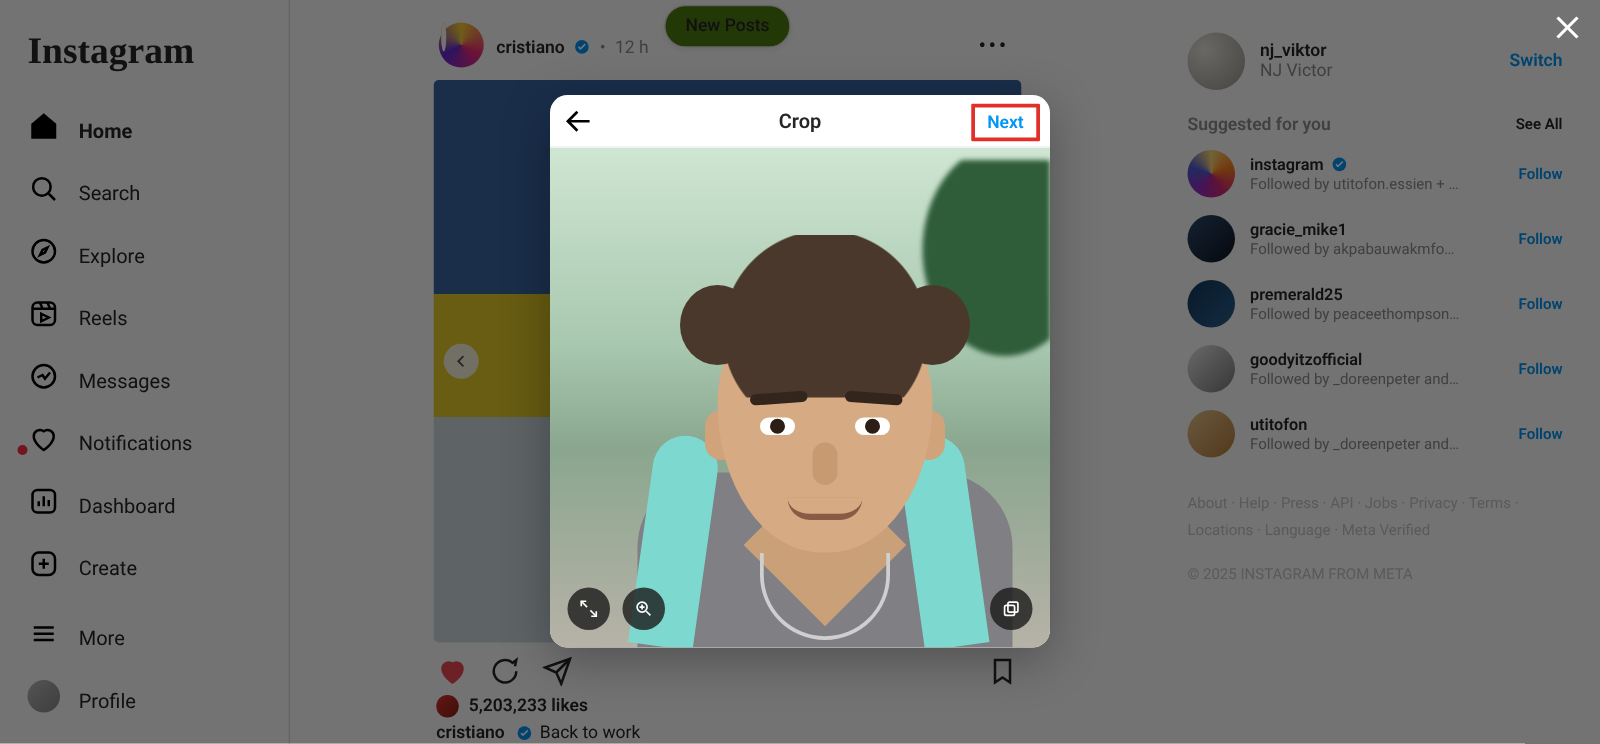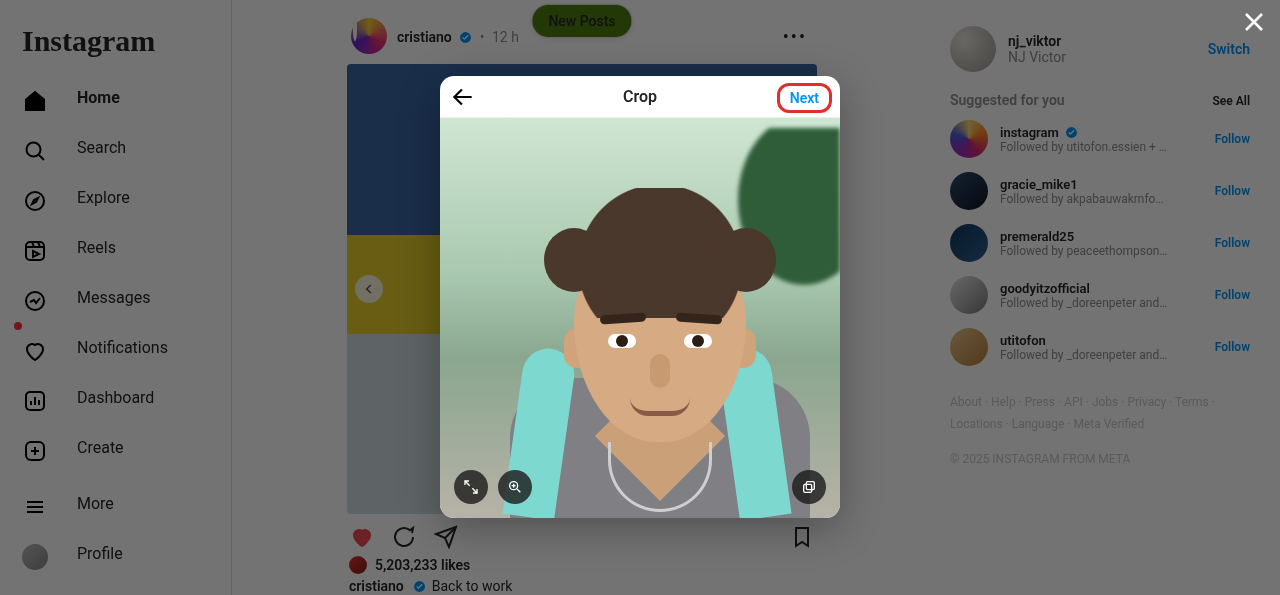--- a/index.html
+++ b/index.html
@@ -1,21 +1,21 @@
 <!DOCTYPE html>
 <html><head>
 <meta charset="utf-8">
 <style>
   * { box-sizing: border-box; margin: 0; padding: 0; }
   html, body { width: 1280px; height: 595px; overflow: hidden; font-family: -apple-system, BlinkMacSystemFont, "Segoe UI", Roboto, Helvetica, Arial, sans-serif; color:#262626; background:#fff; }
   .app { position:relative; width:1280px; height:595px; }
   
   .sidebar { position:absolute; left:0; top:0; width:232px; height:595px; border-right:1px solid #dbdbdb; padding:20px 12px 10px 12px; background:#fff; }
   .logo { font-family: "Brush Script MT","Segoe Script",cursive; font-size:30px; font-weight:600; padding:4px 10px 18px 10px; }
-  .nav-item { display:flex; align-items:flex-start; gap:29px; padding:12px 10px; border-radius:8px; cursor:pointer; font-size:16px; }
+  .nav-item { display:flex; align-items:flex-end; gap:15px; padding:12px 10px; border-radius:8px; cursor:pointer; font-size:16px; }
   .nav-item.active { font-weight:700; }
   .nav-icon { width:26px; height:26px; display:flex; align-items:center; justify-content:center; }
   .nav-icon svg { width:24px; height:24px; stroke:#000; fill:none; stroke-width:2; }
   .nav-icon.fill svg { fill:#000; }
   .avatar-small { width:26px; height:26px; border-radius:50%; background:linear-gradient(135deg,#bbb,#888); }
   .notif-dot { position:absolute; width:8px; height:8px; border-radius:50%; background:#ff3040; margin-left:-8px; margin-top:-16px; }
   
   .feed { position:absolute; left:232px; top:0; width:700px; height:595px; padding:0 20px; }
   .new-posts { position:absolute; left:50%; top:4px; transform:translateX(-50%); background:#4d7c0f; border:1px solid #dbdbdb; border-radius:22px; padding:8px 16px; font-size:14px; font-weight:500; box-shadow:0 2px 6px rgba(0,0,0,.08); }
   .post { width:470px; margin:8px auto 0 auto; }
@@ -38,40 +38,40 @@
   .likes-avatar{width:18px;height:18px;border-radius:50%;background:linear-gradient(135deg,#d33,#821);}
   .caption-row{display:flex;gap:6px;align-items:center;font-size:14px;padding:4px 2px;}
   .caption-user{font-weight:600;}
   
   .rightcol { position:absolute; left:950px; top:26px; width:300px; }
   .me-row { display:flex; align-items:center; gap:12px; margin-bottom:20px; }
   .me-av{width:46px;height:46px;border-radius:50%;background:radial-gradient(circle at 30% 30%,#e8e6de,#9a9890);}
   .me-user{font-weight:600;font-size:14px;}
   .me-name{color:#8e8e8e;font-size:14px;}
   .switch-link{margin-left:auto;color:#0095f6;font-size:14px;font-weight:600;cursor:pointer;}
-  .sugg-head{display:flex;align-items:flex-end;justify-content:space-between;color:#8e8e8e;font-weight:600;font-size:14px;margin-bottom:12px;}
+  .sugg-head{display:flex;align-items:flex-start;justify-content:space-between;color:#8e8e8e;font-weight:600;font-size:14px;margin-bottom:12px;}
   .sugg-head .see-all{color:#262626;font-size:12px;}
   .sugg-item{display:flex;align-items:center;gap:12px;margin-bottom:14px;}
   .sugg-av{width:38px;height:38px;border-radius:50%;}
   .sugg-user{font-weight:600;font-size:13px;}
   .sugg-sub{color:#8e8e8e;font-size:12px;max-width:170px;white-space:nowrap;overflow:hidden;text-overflow:ellipsis;}
   .follow-link{margin-left:auto;color:#0095f6;font-size:12px;font-weight:600;cursor:pointer;}
   .footer{margin-top:26px;color:#c7c7c7;font-size:12px;line-height:1.8;}
   .footer a{color:#c7c7c7;text-decoration:none;}
   
   .overlay { position:absolute; inset:0; background:rgba(0,0,0,.55); }
   .close-x { position:absolute; right:14px; top:10px; color:#fff; cursor:pointer; }
   .close-x svg{width:24px;height:24px;stroke:#fff;stroke-width:2.5;}
   .modal { position:absolute; width:400px; left:440px; top:76px; background:#fff; border-radius:14px; overflow:hidden; box-shadow:0 10px 40px rgba(0,0,0,.3); }
   .modal-head{height:42px;display:flex;align-items:center;justify-content:center;border-bottom:1px solid #efefef;position:relative;}
   .modal-back{position:absolute;left:10px;top:8px;cursor:pointer;}
   .modal-back svg{width:26px;height:26px;stroke:#000;stroke-width:2;fill:none;}
   .modal-title{font-weight:600;font-size:16px;}
   .modal-next{position:absolute;right:8px;top:7px;color:#0095f6;font-weight:600;font-size:14px;cursor:pointer;padding:4px 10px;}
-  .hl-red{border:3px solid #e1302a;border-radius:12px;}
+  .hl-red{border:3px solid #e1302a;border-radius:1px;}
   .crop-area{width:400px;height:400px;position:relative;overflow:hidden;}
   .crop-btn{position:absolute;width:34px;height:34px;border-radius:50%;background:rgba(26,26,26,.8);display:flex;align-items:center;justify-content:center;color:#fff;cursor:pointer;}
   .crop-btn svg{width:16px;height:16px;stroke:#fff;fill:none;stroke-width:2;}
   .crop-expand{left:14px;bottom:14px;}
   .crop-zoom{left:58px;bottom:14px;}
   .crop-multi{right:14px;bottom:14px;}
   
   .portrait{position:absolute;inset:0;background:linear-gradient(#cfe6d2,#a8c7af 40%,#8aa68f 60%,#b7b2a7);}
   .portrait .palm{position:absolute;right:0;top:10px;width:120px;height:180px;background:radial-gradient(ellipse at 70% 40%,#2f5d3a 0 55%,transparent 56%);filter:blur(2px);}
   .portrait .pole{position:absolute;left:46%;top:130px;width:8px;height:210px;background:#6b5248;filter:blur(1px);}

